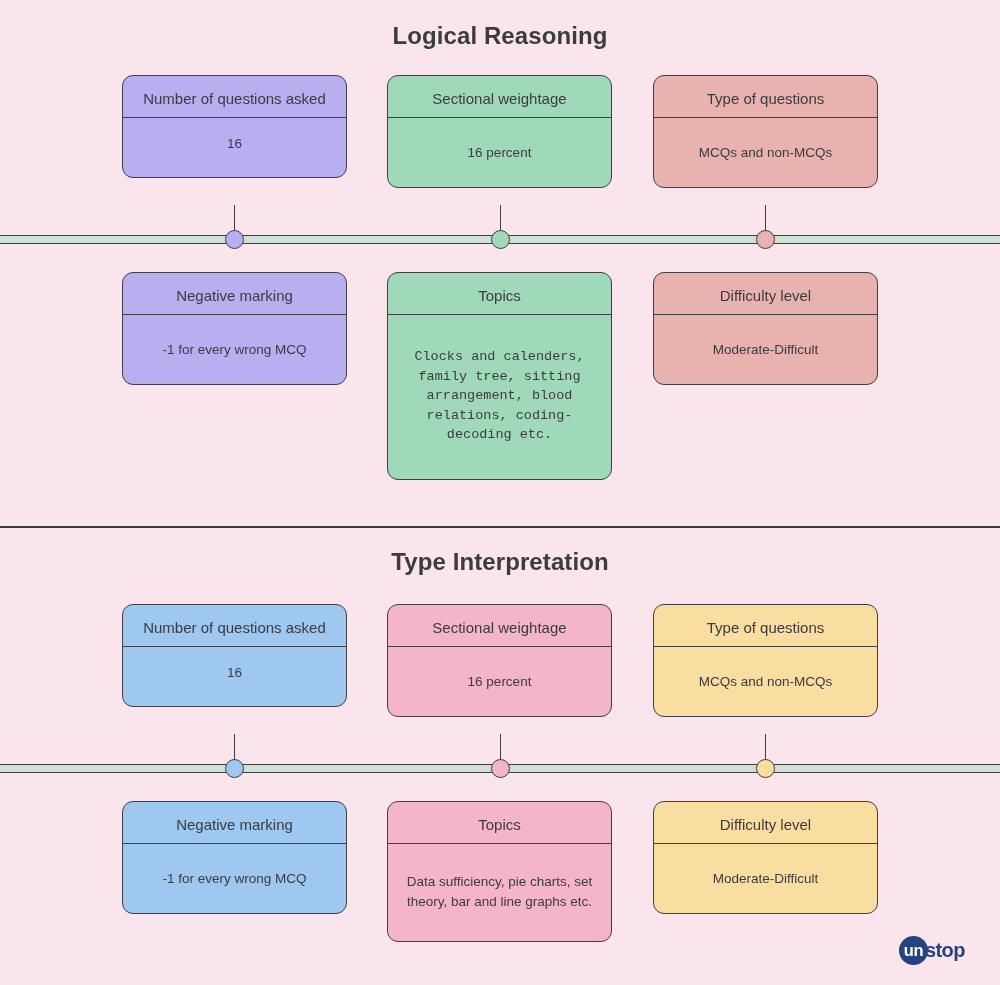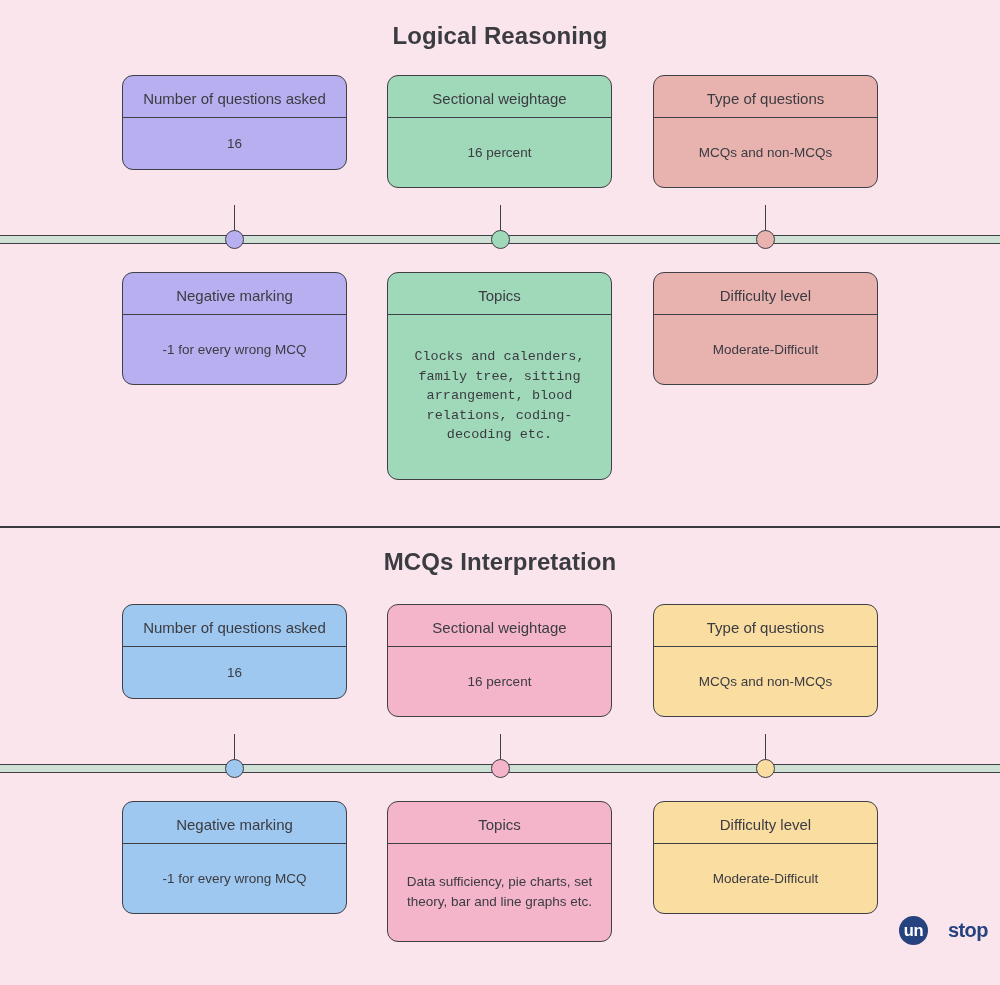--- a/index.html
+++ b/index.html
@@ -71,21 +71,21 @@
     font-size: 15px;
     line-height: 1.33;
     padding: 13px 10px 8px;
     border-bottom: 1.6px solid #3f3f46;
     color: #3b3b42;
   }
   .card-body {
     text-align: center;
     font-size: 13.5px;
     line-height: 1.42;
-    padding: 16px 14px 16px;
+    padding: 16px 14px 24px;
     color: #3b3b42;
   }
 
   
   .stem {
     position: absolute;
     width: 0;
     border-left: 1.6px solid #3f3f46;
   }
   .dot {
@@ -168,21 +168,21 @@
     </div>
     <div class="card" style="left:653px; top:272px; background:#e8b2af;">
       <div class="card-head">Difficulty level</div>
       <div class="card-body" style="padding:25px 12px 25px;">Moderate-Difficult</div>
     </div>
   </div>
 
   <div class="section-divider" style="top:526px;"></div>
 
   <div class="section" style="top:0;">
-    <div class="section-title" style="position:absolute; top:548px; left:0; width:1000px;">MCQs Interpretation</div>
+    <div class="section-title" style="position:absolute; top:548px; left:0; width:1000px;">Type Interpretation</div>
 
     <div class="card" style="left:122px; top:604px; background:#9ec8ef;">
       <div class="card-head">Number of questions asked</div>
       <div class="card-body">16</div>
     </div>
     <div class="card" style="left:387px; top:604px; background:#f4b5cb;">
       <div class="card-head">Sectional weightage</div>
       <div class="card-body" style="padding:25px 14px 25px;">16 percent</div>
     </div>
     <div class="card" style="left:653px; top:604px; background:#fadda0;">
@@ -207,18 +207,18 @@
     <div class="card" style="left:387px; top:801px; background:#f4b5cb;">
       <div class="card-head">Topics</div>
       <div class="card-body" style="padding:28px 12px 30px; line-height:1.45;">Data sufficiency, pie charts, set theory, bar and line graphs etc.</div>
     </div>
     <div class="card" style="left:653px; top:801px; background:#fadda0;">
       <div class="card-head">Difficulty level</div>
       <div class="card-body" style="padding:25px 12px 25px;">Moderate-Difficult</div>
     </div>
   </div>
 
-  <div class="logo" style="left:899px; top:916px;gap:23px;">
+  <div class="logo" style="left:899px; top:936px;">
     <div class="logo-mark">un</div>
     <div class="logo-word">stop</div>
   </div>
 
 </div>
 
 </body></html>

